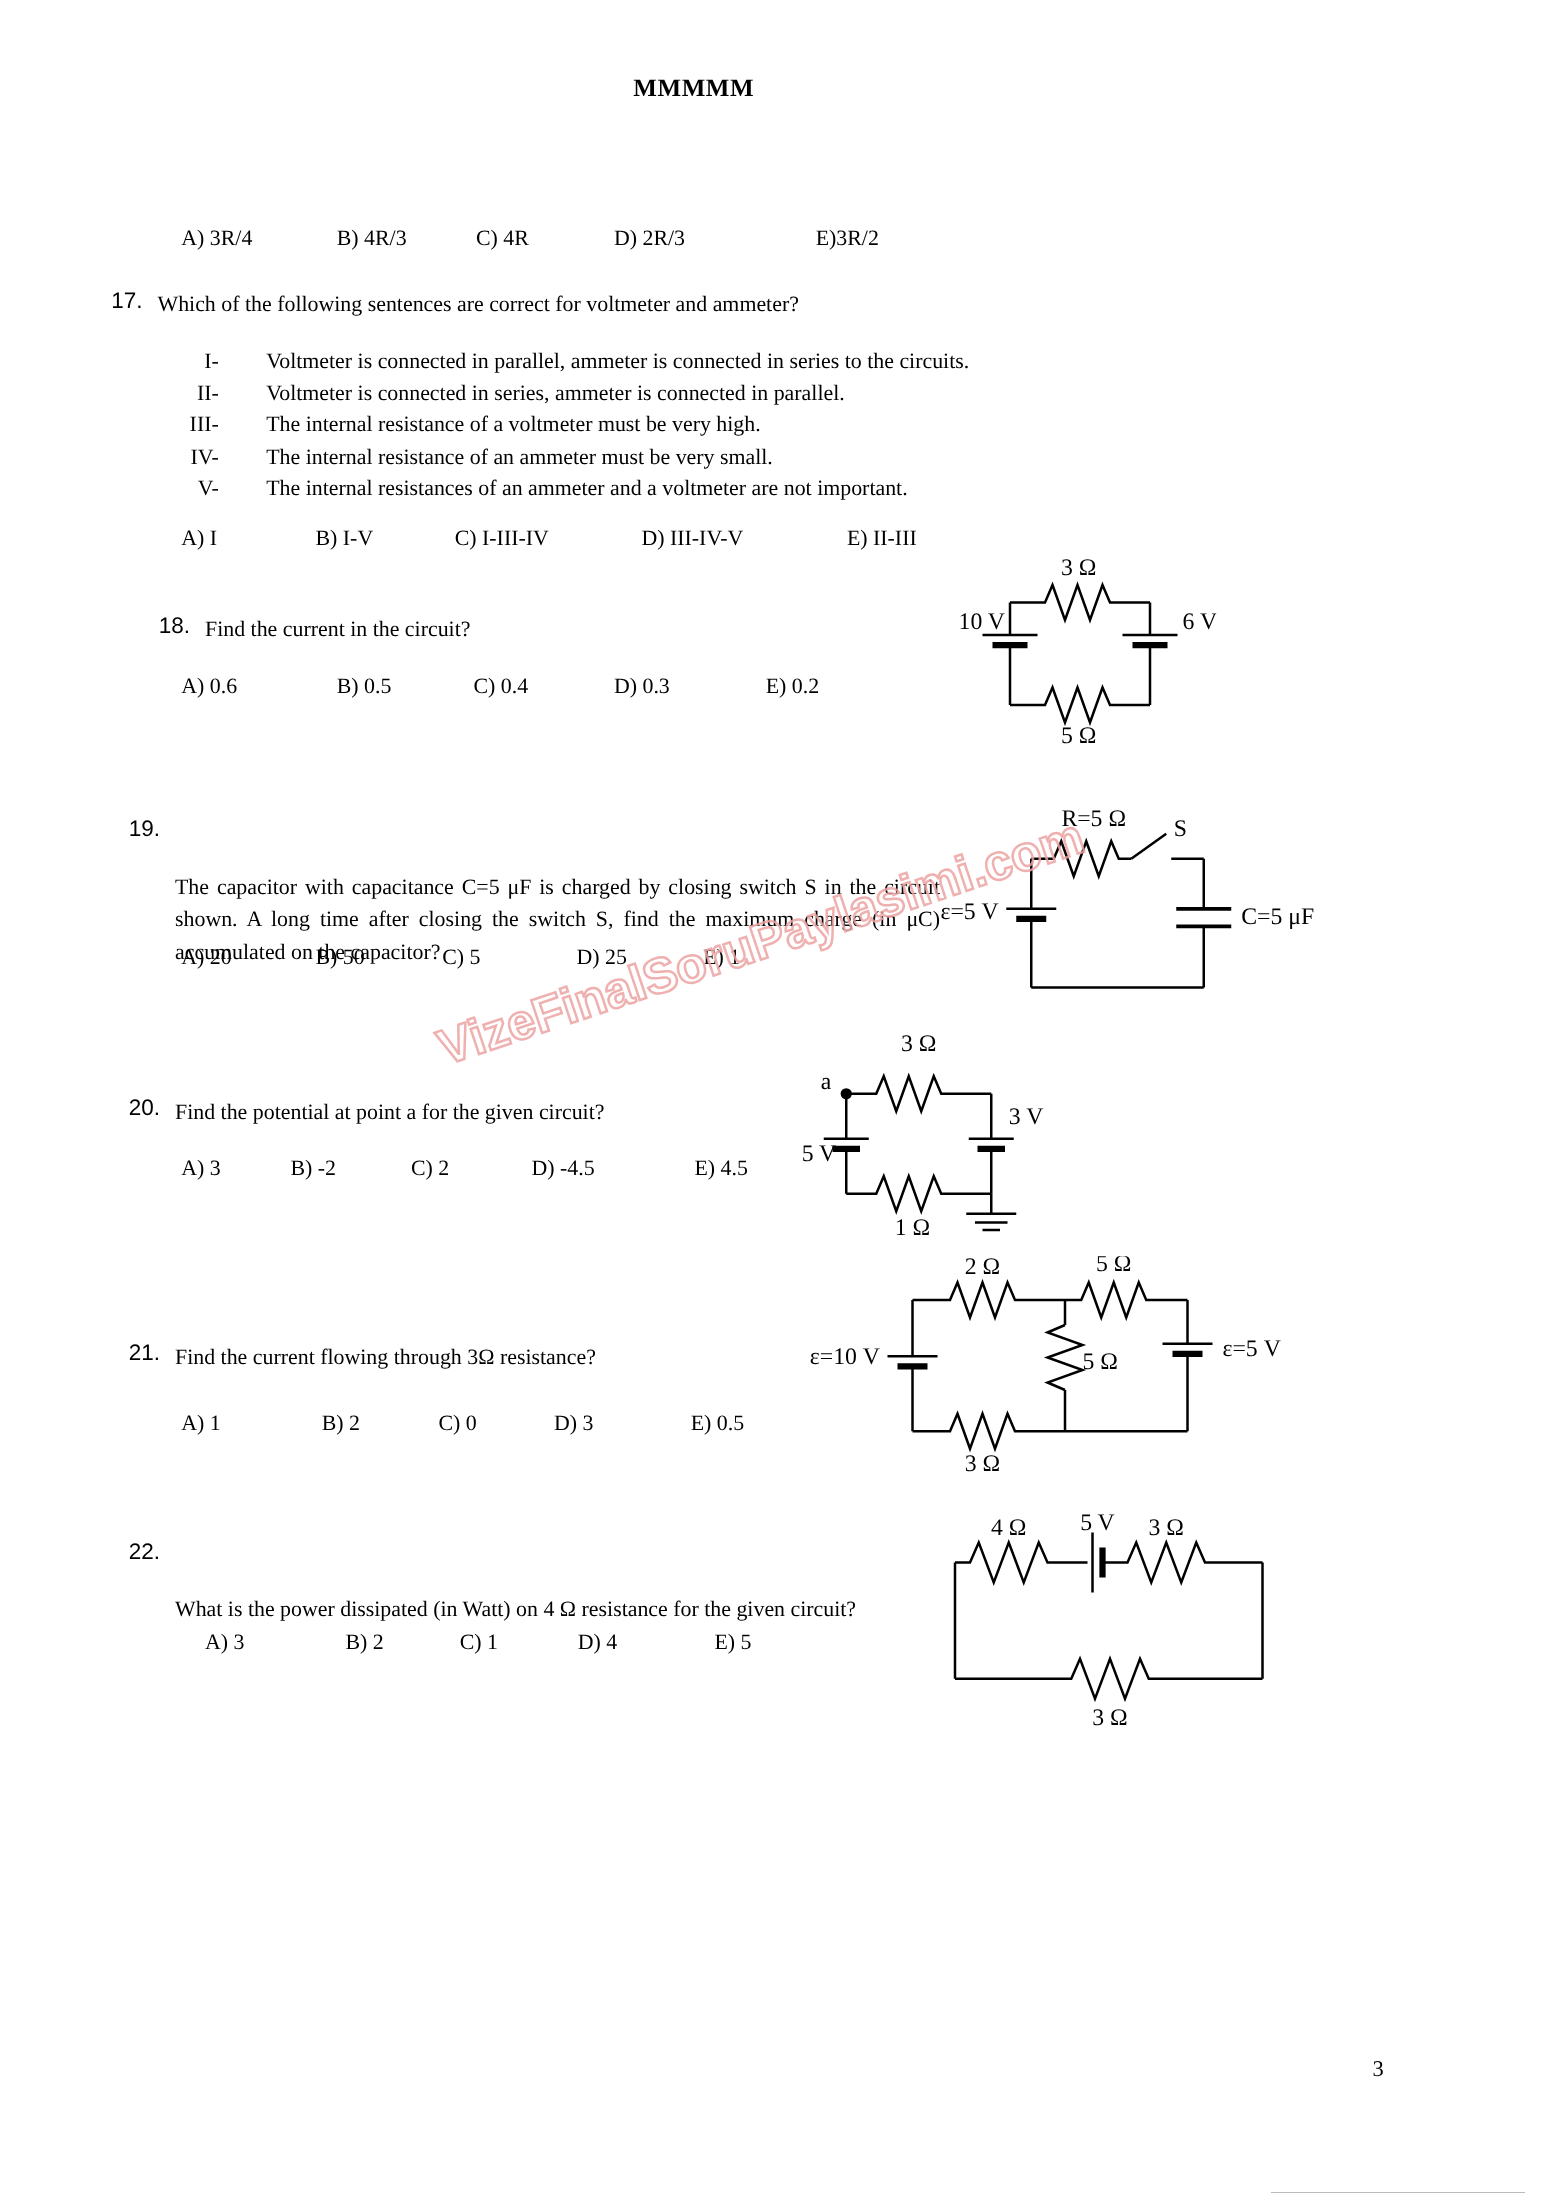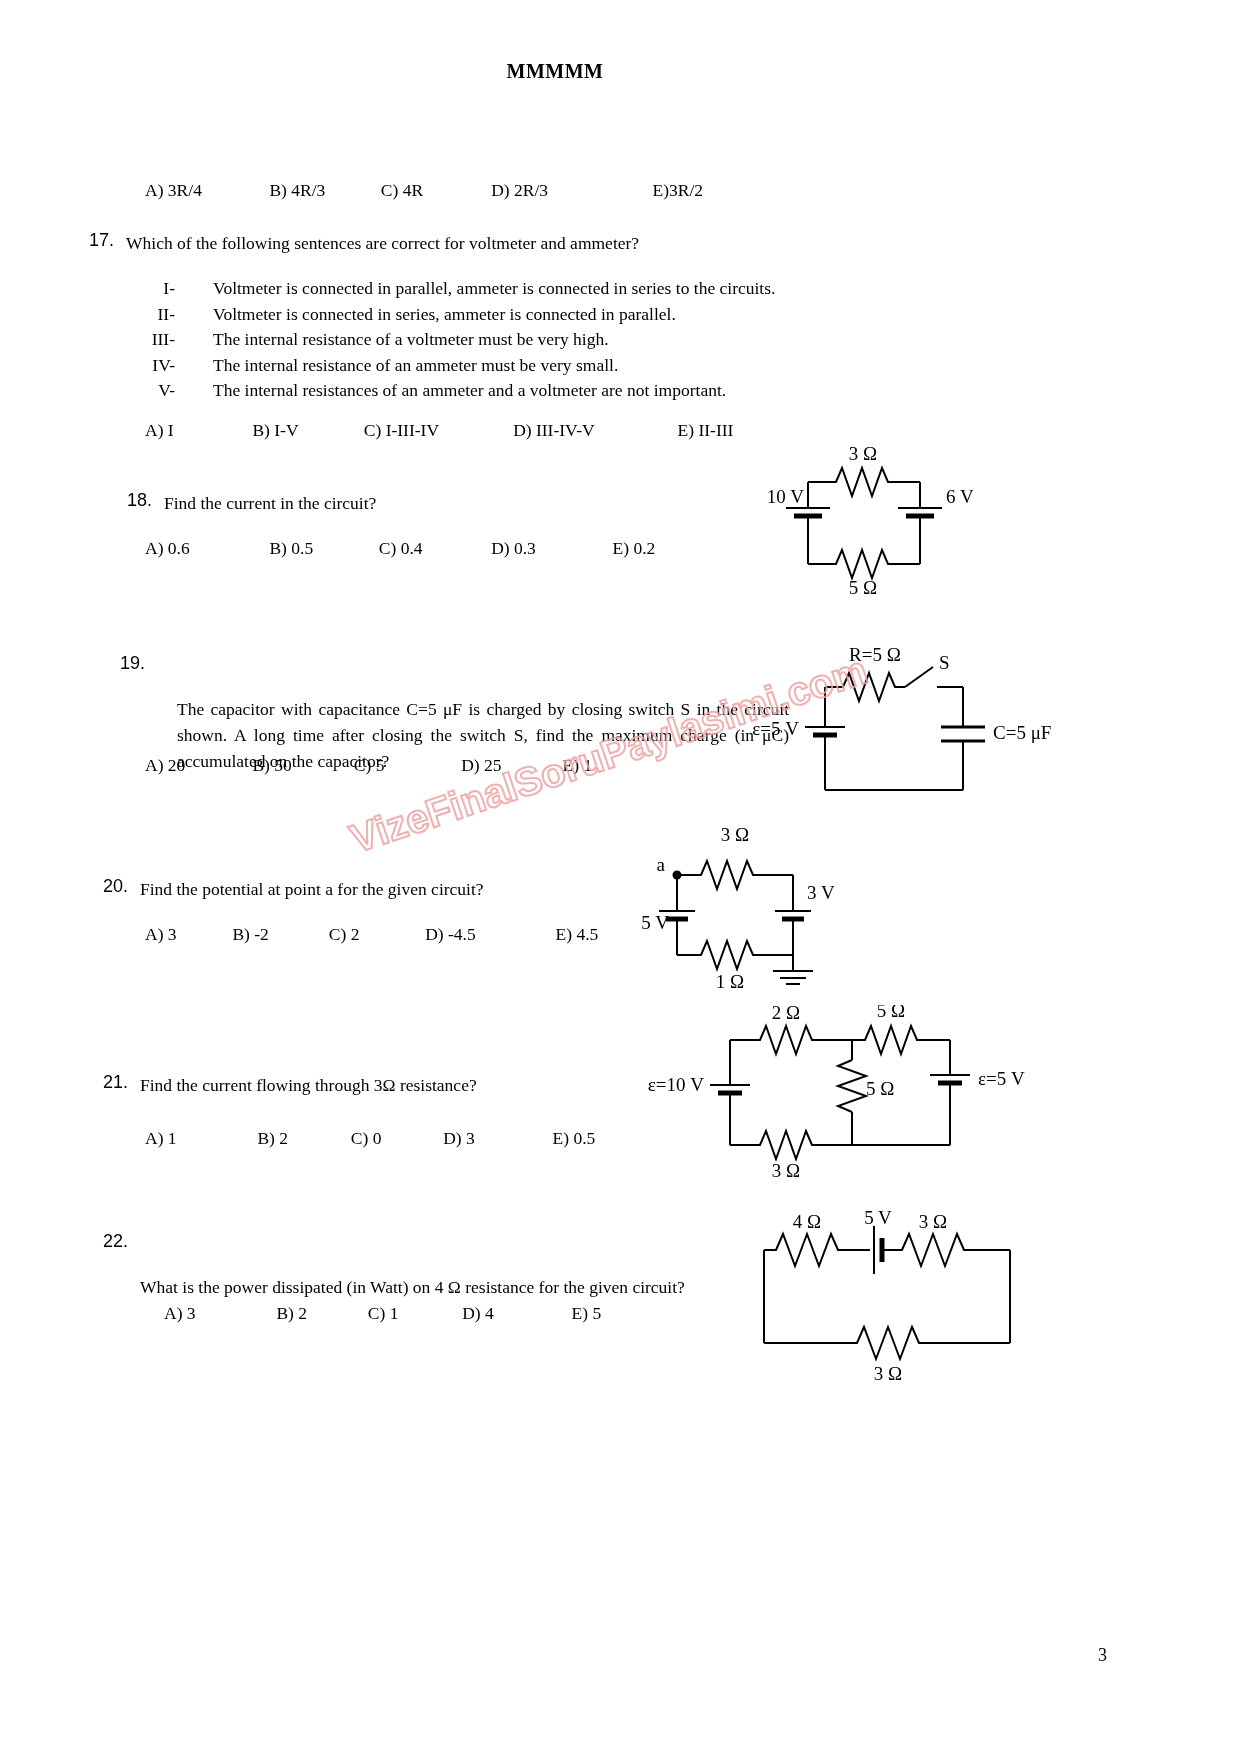--- a/index.html
+++ b/index.html
@@ -90,21 +90,21 @@
     <g>
       <line class="w" x1="140" y1="66" x2="184" y2="66"></line>
       <line class="w thick" x1="148" y1="74" x2="176" y2="74"></line>
     </g>
     <text x="188" y="61">6 V</text>
     <line class="w" x1="162" y1="74" x2="162" y2="122"></line>
     <polyline class="w" points="50,122 78,122 84,108 94,136 104,108 114,136 124,108 130,122 162,122"></polyline>
     <text x="105" y="152" text-anchor="middle">5 Ω</text>
   </svg>
 
-  <div class="q" style="left:120px;top:653px;gap:20px;">
+  <div class="q" style="left:103px;top:653px;">
     <span class="qnum">19.</span>
     <span class="qtext just" style="width:612px">The capacitor with capacitance C=5 μF is charged by closing switch S in the circuit shown. A long time after closing the switch S, find the maximum charge (in μC) accumulated on the capacitor?</span>
   </div>
   <div class="opts" style="top:755px;">
     <span style="width:103px">A) 20</span>
     <span style="width:97px">B) 50</span>
     <span style="width:103px">C) 5</span>
     <span style="width:97px">D) 25</span>
     <span>E) 1</span>
   </div>

